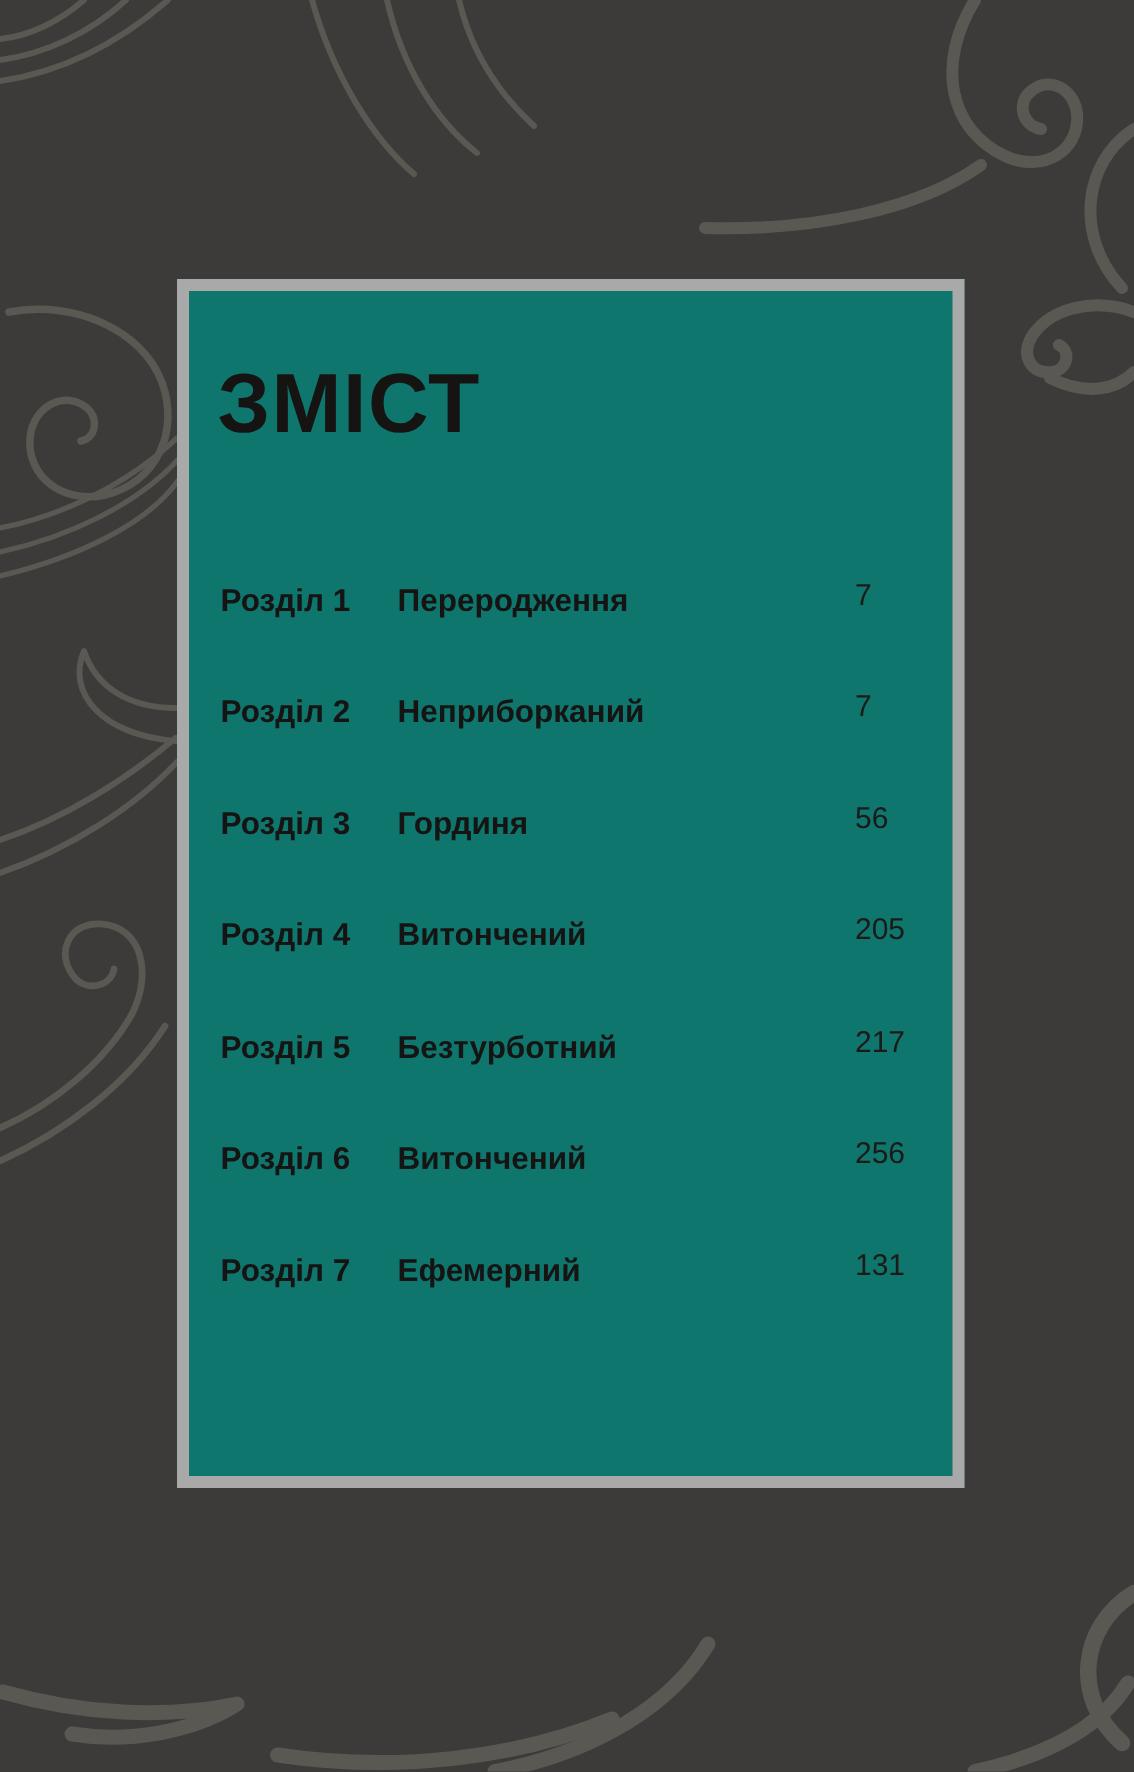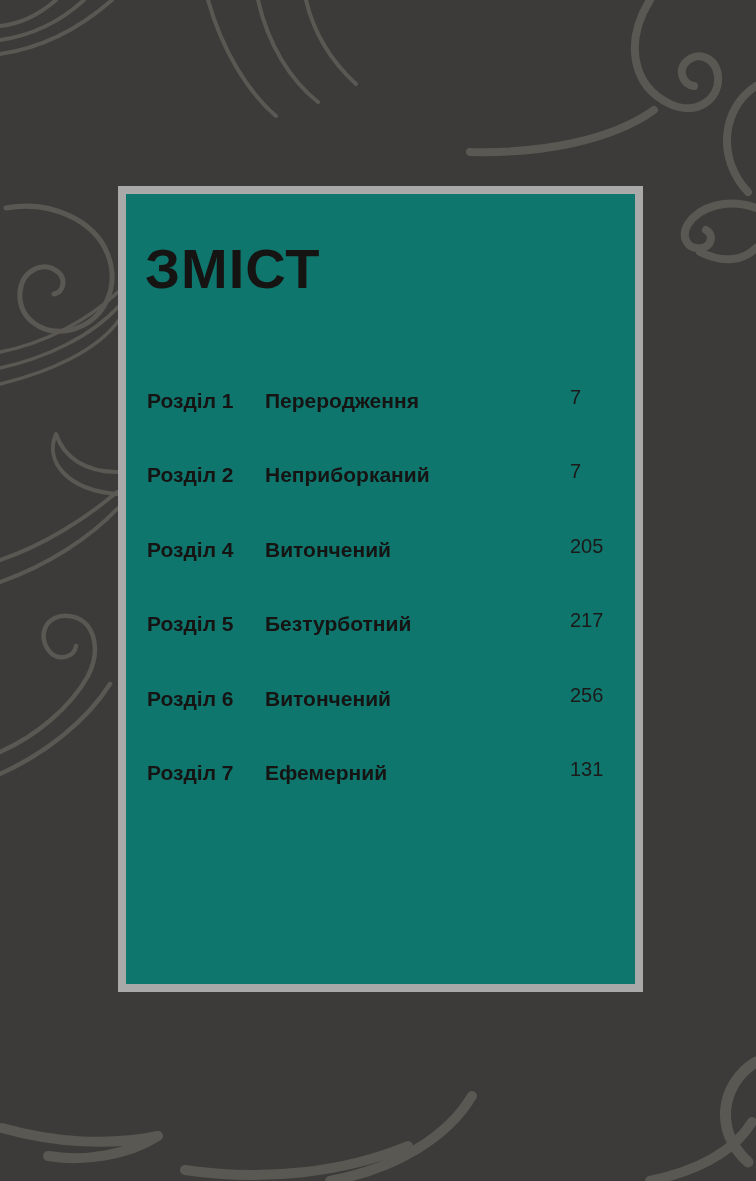--- a/index.html
+++ b/index.html
@@ -186,20 +186,25 @@
           <span class="chapter-title">Переродження</span>
           <span class="chapter-page">7</span>
         </div>
 
         <div class="toc-row">
           <span class="chapter-label">Розділ 2</span>
           <span class="chapter-title">Неприборканий</span>
           <span class="chapter-page">7</span>
         </div>
 
+        <div class="toc-row">
+          <span class="chapter-label">Розділ 3</span>
+          <span class="chapter-title">Гординя</span>
+          <span class="chapter-page">56</span>
+        </div>
 
         <div class="toc-row">
           <span class="chapter-label">Розділ 4</span>
           <span class="chapter-title">Витончений</span>
           <span class="chapter-page">205</span>
         </div>
 
         <div class="toc-row">
           <span class="chapter-label">Розділ 5</span>
           <span class="chapter-title">Безтурботний</span>

